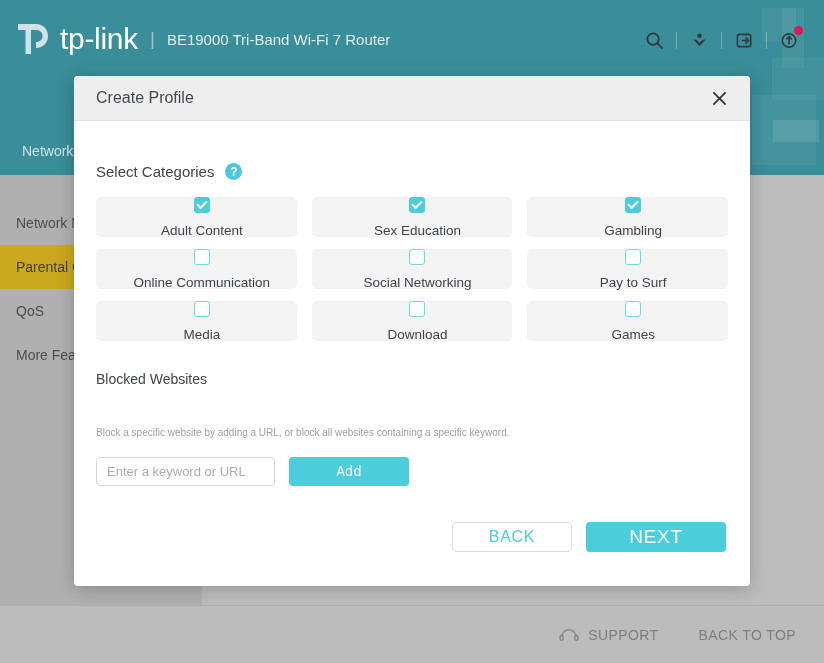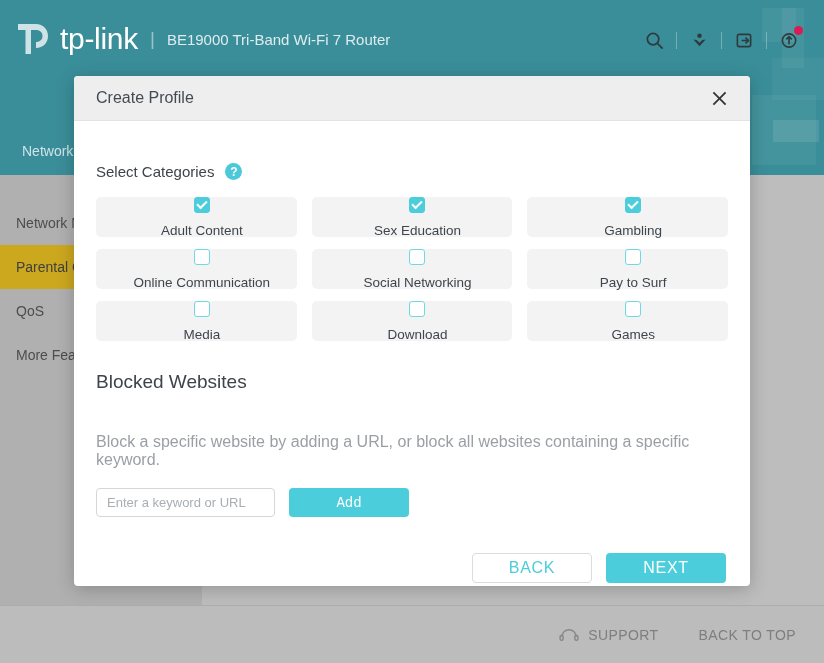--- a/index.html
+++ b/index.html
@@ -234,26 +234,26 @@
     border-bottom: 2px solid #fff;
     transform: rotate(-45deg) translate(1px, -1px);
   }
   .cat-label {
     font-size: 13.5px;
     color: #3f454c;
     white-space: nowrap;
   }
 
   .blk-title {
-    font-size: 19px;
+    font-size: 14px;
     color: #3e444b;
     margin-bottom: 10px;
   }
   .blk-desc {
-    font-size: 16px;
+    font-size: 10px;
     color: #9a9fa5;
     margin-bottom: 19px;
     margin-top: 40px;
   }
   .blk-row {
     display: flex; align-items: center; gap: 14px;
   }
   .blk-input {
     width: 179px; height: 29px;
     border: 1px solid #d6d6d6;
@@ -288,26 +288,26 @@
     background: #ffffff;
     color: #4ccddb;
     border: 1px solid #dcdcdc;
     border-radius: 4px;
     font-size: 16px;
     letter-spacing: 0.7px;
     cursor: pointer;
     font-family: "Liberation Sans", sans-serif;
   }
   .btn-next {
-    width: 120px; height: 30px;
+    width: 140px; height: 30px;
     background: #4ccddb;
     color: #ffffff;
     border: none;
     border-radius: 4px;
-    font-size: 16px;
+    font-size: 19px;
     letter-spacing: 0.7px;
     cursor: pointer;
     font-family: "Liberation Sans", sans-serif;
   }
 </style>
 </head>
 <body>
 
 <div id="app">
 

